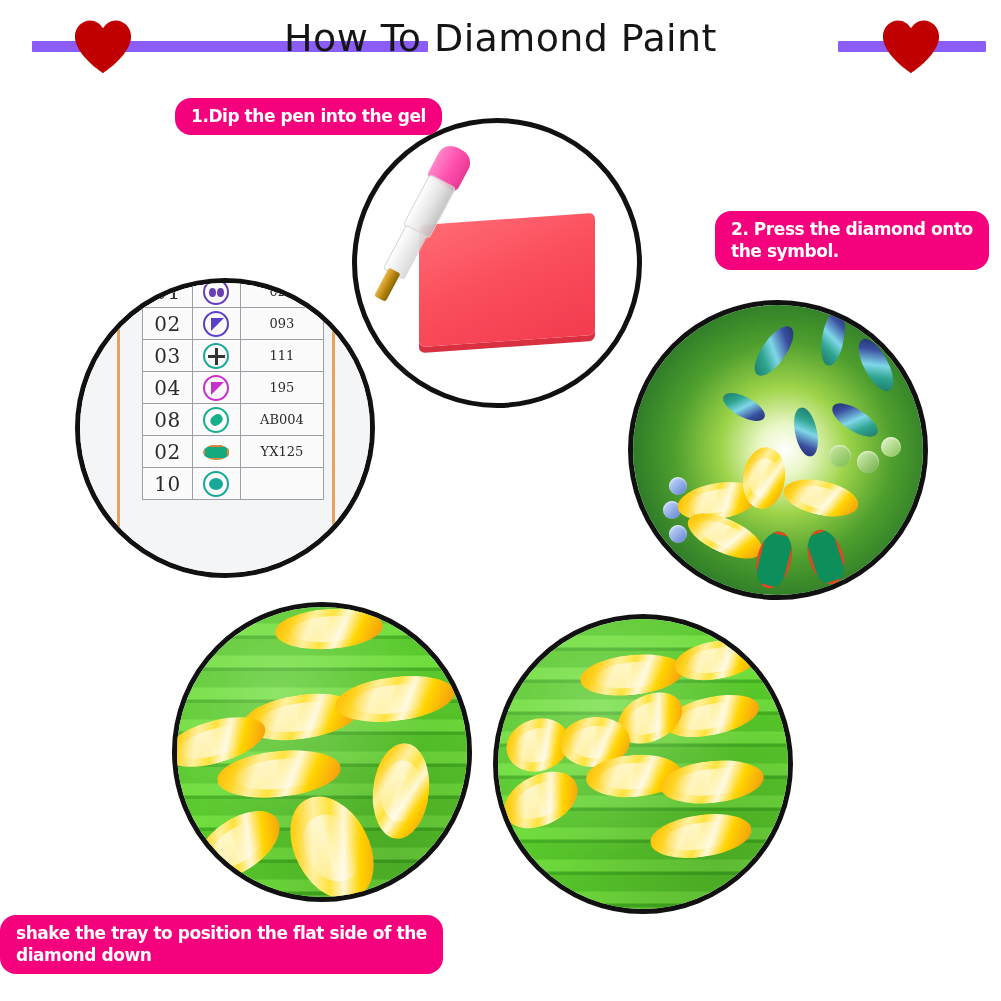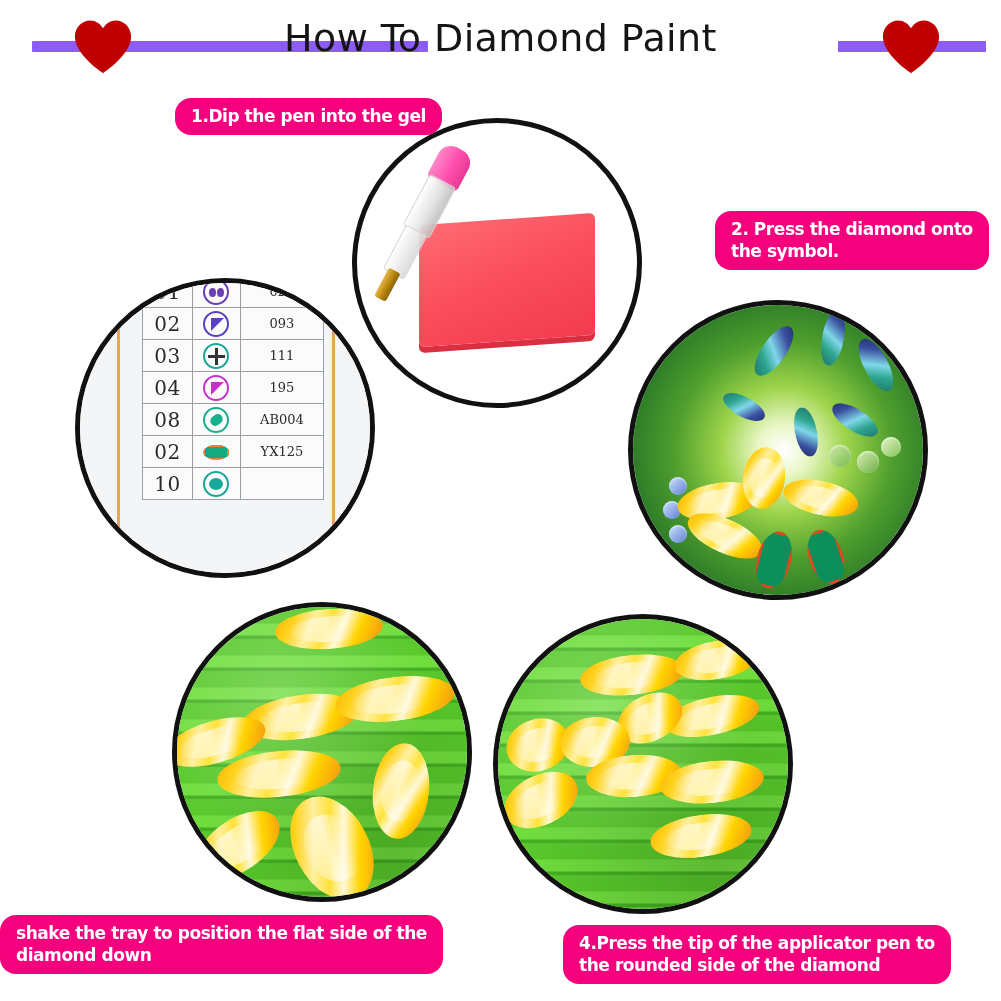--- a/index.html
+++ b/index.html
@@ -408,18 +408,14 @@
       <div class="ydia" style="left:162px;top:142px;width:104px;height:42px;transform:rotate(-6deg);"></div>
       <div class="ydia" style="left:4px;top:156px;width:78px;height:50px;transform:rotate(-26deg);"></div>
       <div class="ydia" style="left:152px;top:196px;width:102px;height:42px;transform:rotate(-8deg);"></div>
       <div class="pen">
         <div class="barrel"></div>
 
       </div>
     </div>
   </div>
 
-  <div class="step-label" id="label-4">
-    <span>4.Press the tip of the applicator pen to</span>
-    <span>the rounded side of the diamond</span>
-  </div>
 
 </div>
 
 </body></html>

